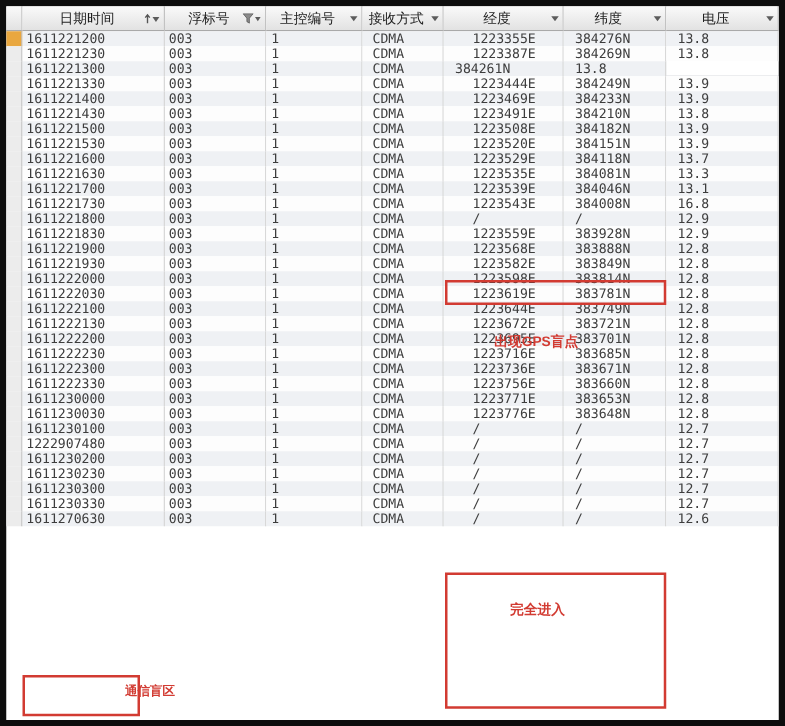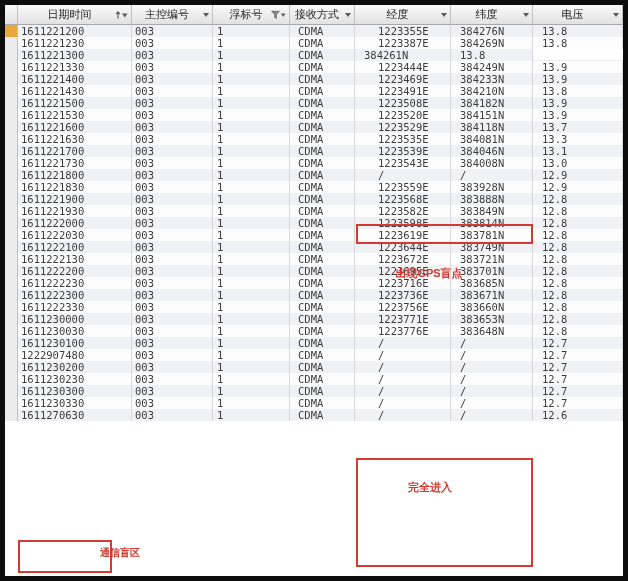--- a/index.html
+++ b/index.html
@@ -100,37 +100,37 @@
         <span class="hlabel">日期时间</span>
         <span class="hicon">
           <svg width="13" height="9" viewBox="0 0 13 9">
               <path d="M3 8 V2 M1.2 3.6 L3 1.4 L4.8 3.6" stroke="#555" stroke-width="1.1" fill="none"></path>
               <path d="M7 3 h5.5 l-2.75 4 z" fill="#5c5c5c"></path>
             </svg>
         </span>
       </div>
 
       <div class="hcell">
-        <span class="hlabel">主控编号</span>
-        <span class="hicon">
-            <span class="caret"></span>
-          </span>
-      </div>
-
-      <div class="hcell">
         <span class="hlabel">浮标号</span>
         <span class="hicon">
           <svg width="15" height="9" viewBox="0 0 15 9">
               <path d="M0.5 0.5 h8 l-3 3.5 v4 l-2 -1.2 v-2.8 z" fill="#8a8a8a" stroke="#555" stroke-width="0.6"></path>
               <path d="M10 3 h4.5 l-2.25 3.5 z" fill="#5c5c5c"></path>
             </svg>
         </span>
       </div>
 
       <div class="hcell">
+        <span class="hlabel">主控编号</span>
+        <span class="hicon">
+            <span class="caret"></span>
+          </span>
+      </div>
+
+      <div class="hcell">
         <span class="hlabel">接收方式</span>
         <span class="hicon">
             <span class="caret"></span>
           </span>
       </div>
 
       <div class="hcell">
         <span class="hlabel">经度</span>
         <span class="hicon">
             <span class="caret"></span>
@@ -263,21 +263,21 @@
           <div class="cell c6">13.1</div>
         </div>
         <div class="row grid">
           <div class="cell sel"></div>
           <div class="cell c0">1611221730</div>
           <div class="cell c1">003</div>
           <div class="cell c2">1</div>
           <div class="cell c3">CDMA</div>
           <div class="cell c4">1223543E</div>
           <div class="cell c5">384008N</div>
-          <div class="cell c6">13.0</div>
+          <div class="cell c6">16.8</div>
         </div>
         <div class="row grid alt">
           <div class="cell sel"></div>
           <div class="cell c0">1611221800</div>
           <div class="cell c1">003</div>
           <div class="cell c2">1</div>
           <div class="cell c3">CDMA</div>
           <div class="cell c4">/</div>
           <div class="cell c5">/</div>
           <div class="cell c6">12.9</div>

